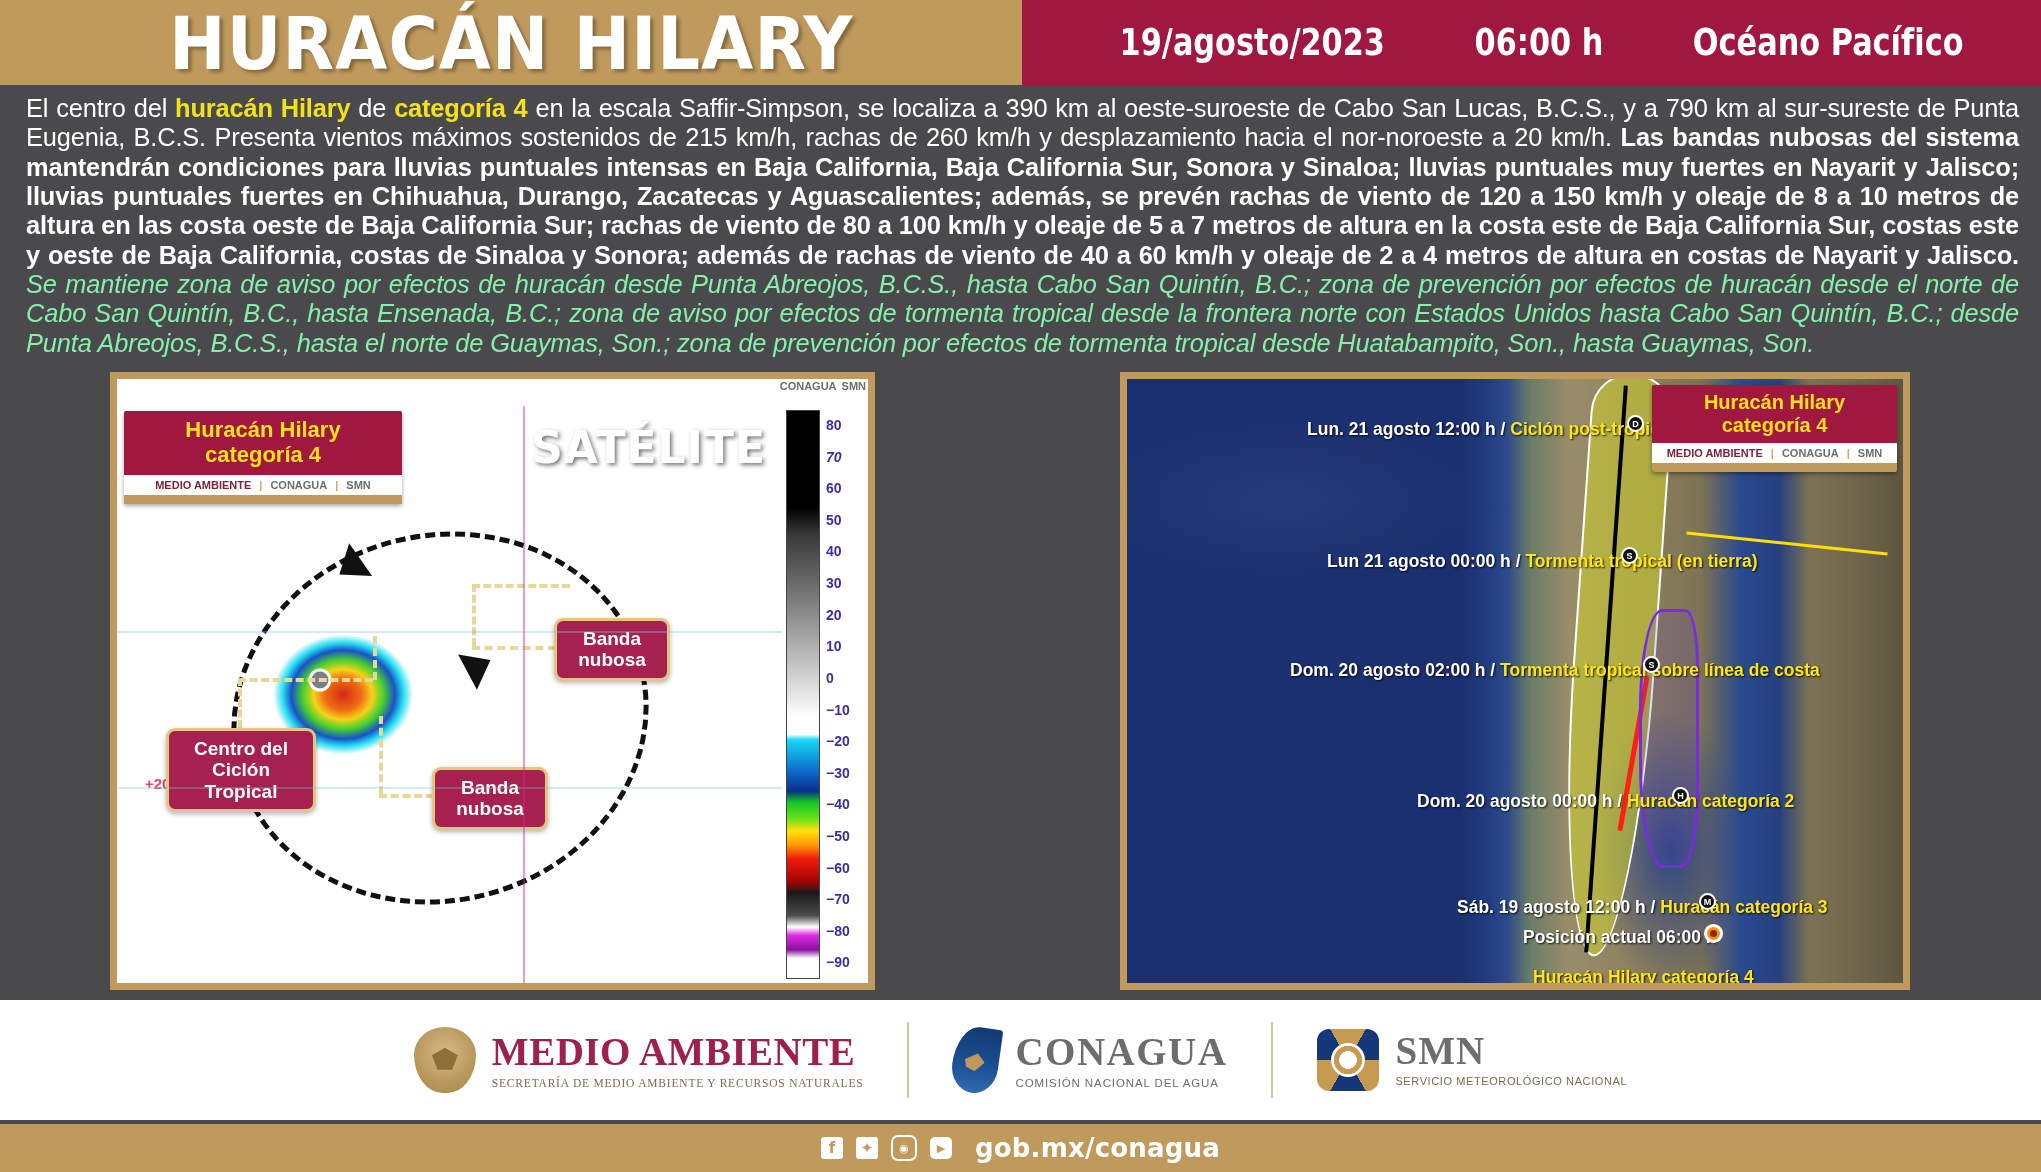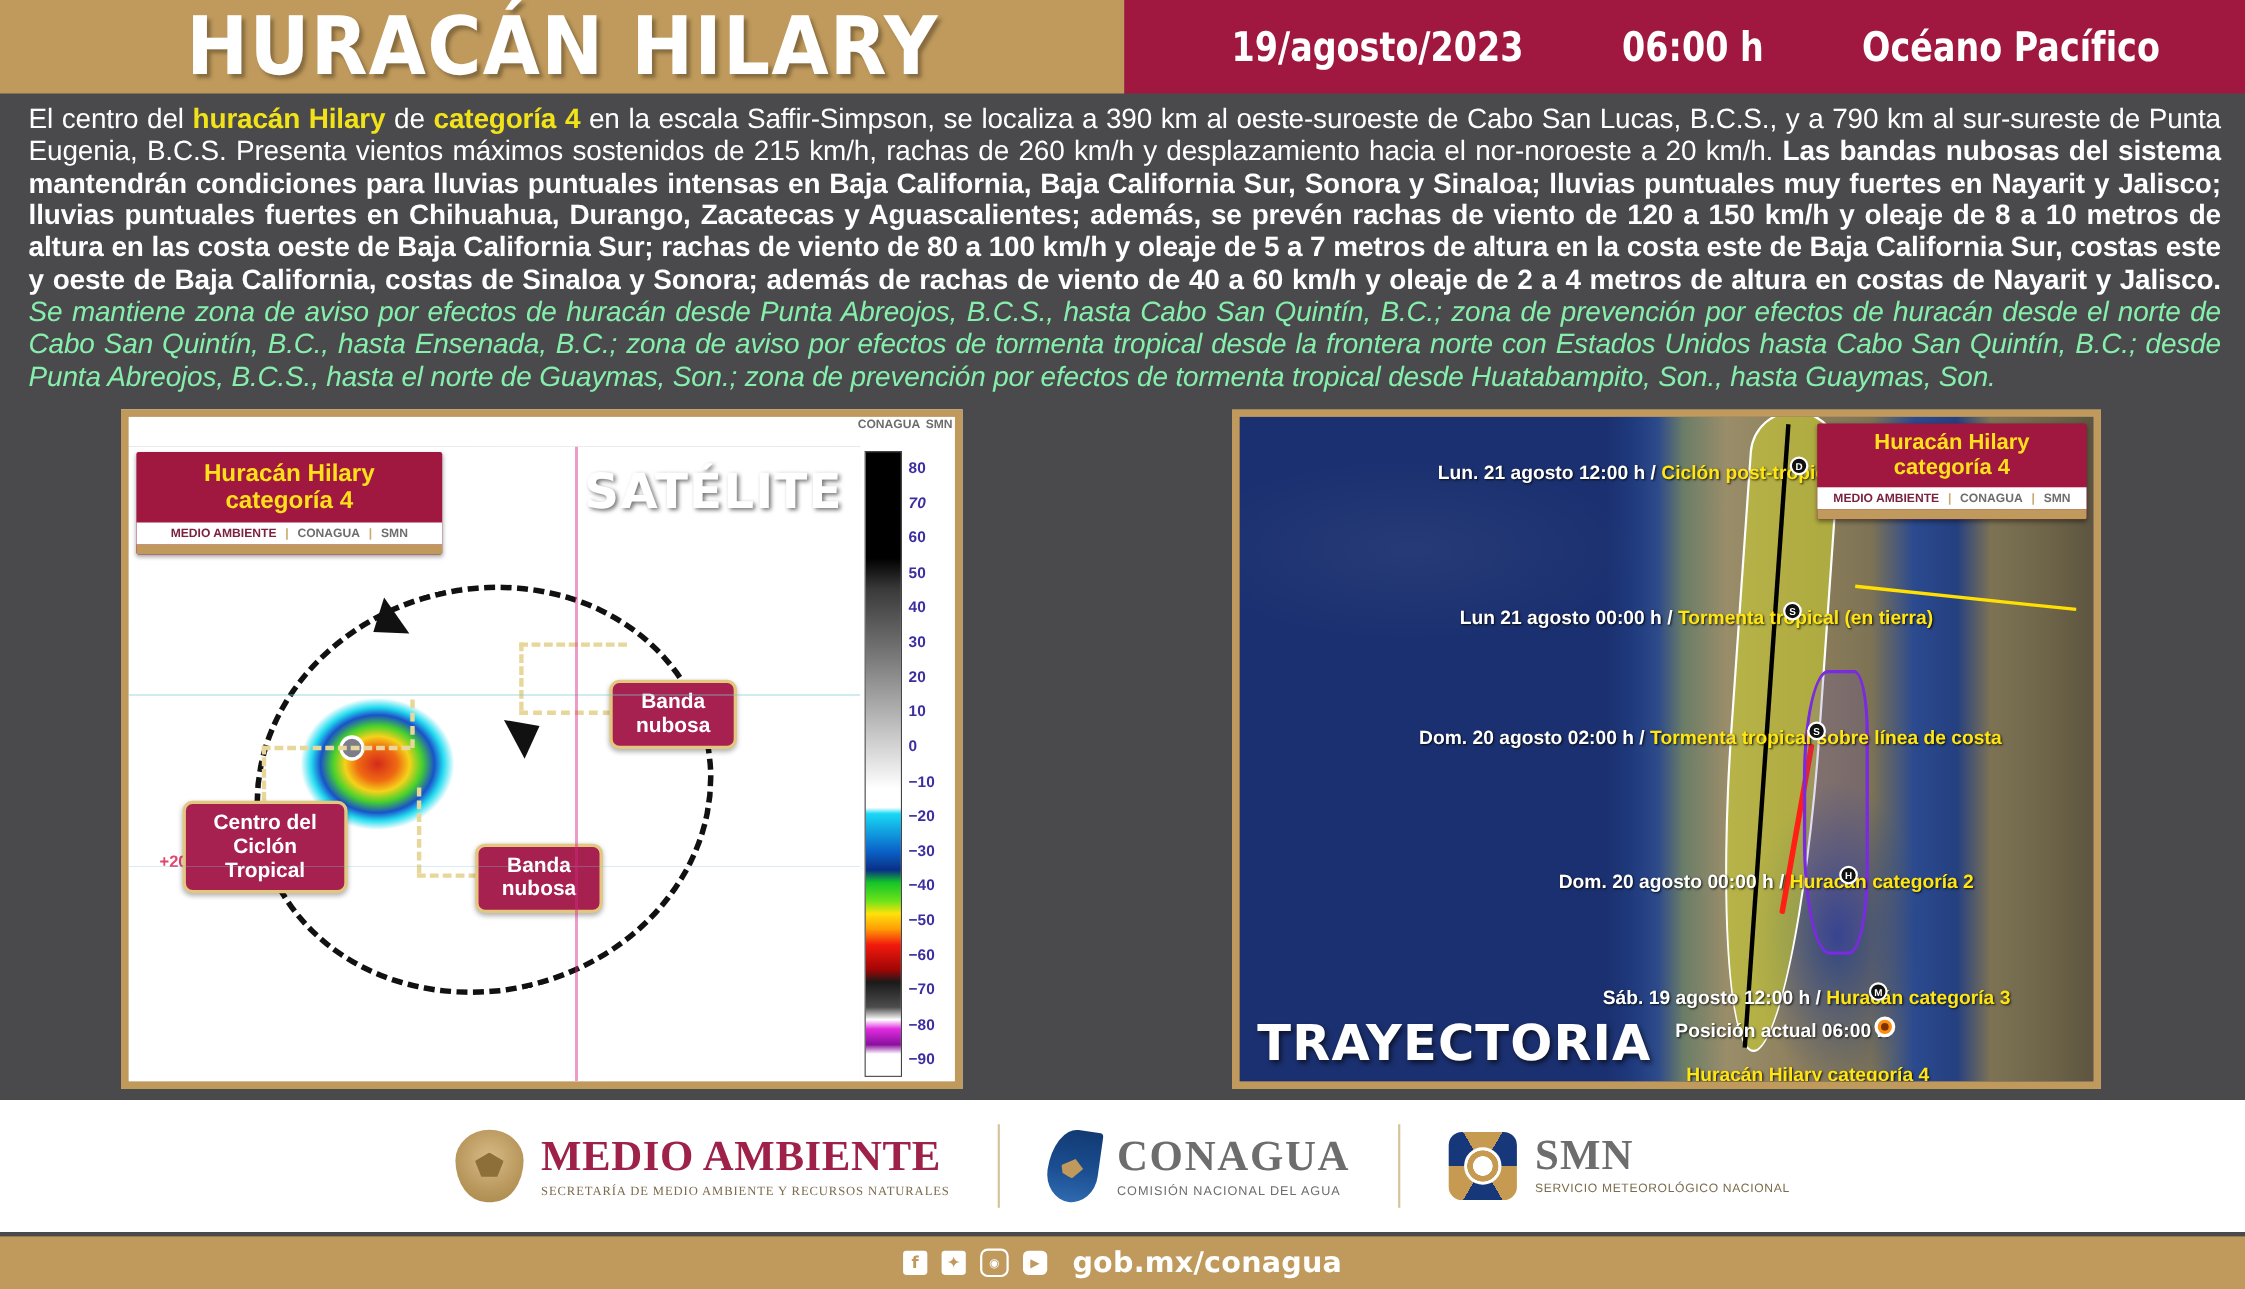--- a/index.html
+++ b/index.html
@@ -500,21 +500,20 @@
       <div class="tdot" style="left:572px;top:514px;">M</div>
 
       <div class="tlabel" style="left:396px;top:548px;">
         <span class="w">Posición actual 06:00 h</span>
       </div>
       <div class="tdot current" style="left:577px;top:545px;"></div>
       <div class="tlabel" style="left:406px;top:588px;">
         <span class="y">Huracán Hilary categoría 4</span>
       </div>
 
-      <div class="traj-word">TRAYECTORIA</div>
 
       <div class="badge-traj">
         <div class="badge-title">
           <div>Huracán Hilary</div>
           <div>categoría 4</div>
         </div>
         <div class="badge-logos">
           <span class="g1">MEDIO AMBIENTE</span>
           <span class="sep">|</span>
           <span class="g2">CONAGUA</span>

